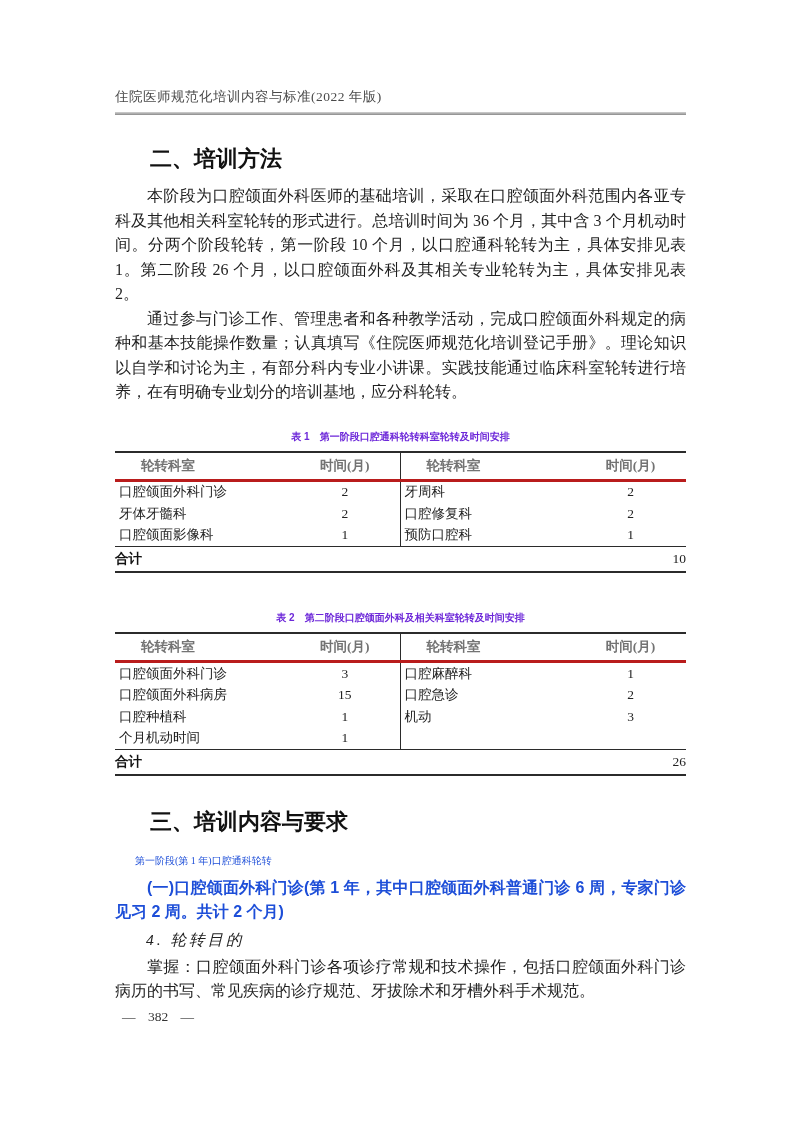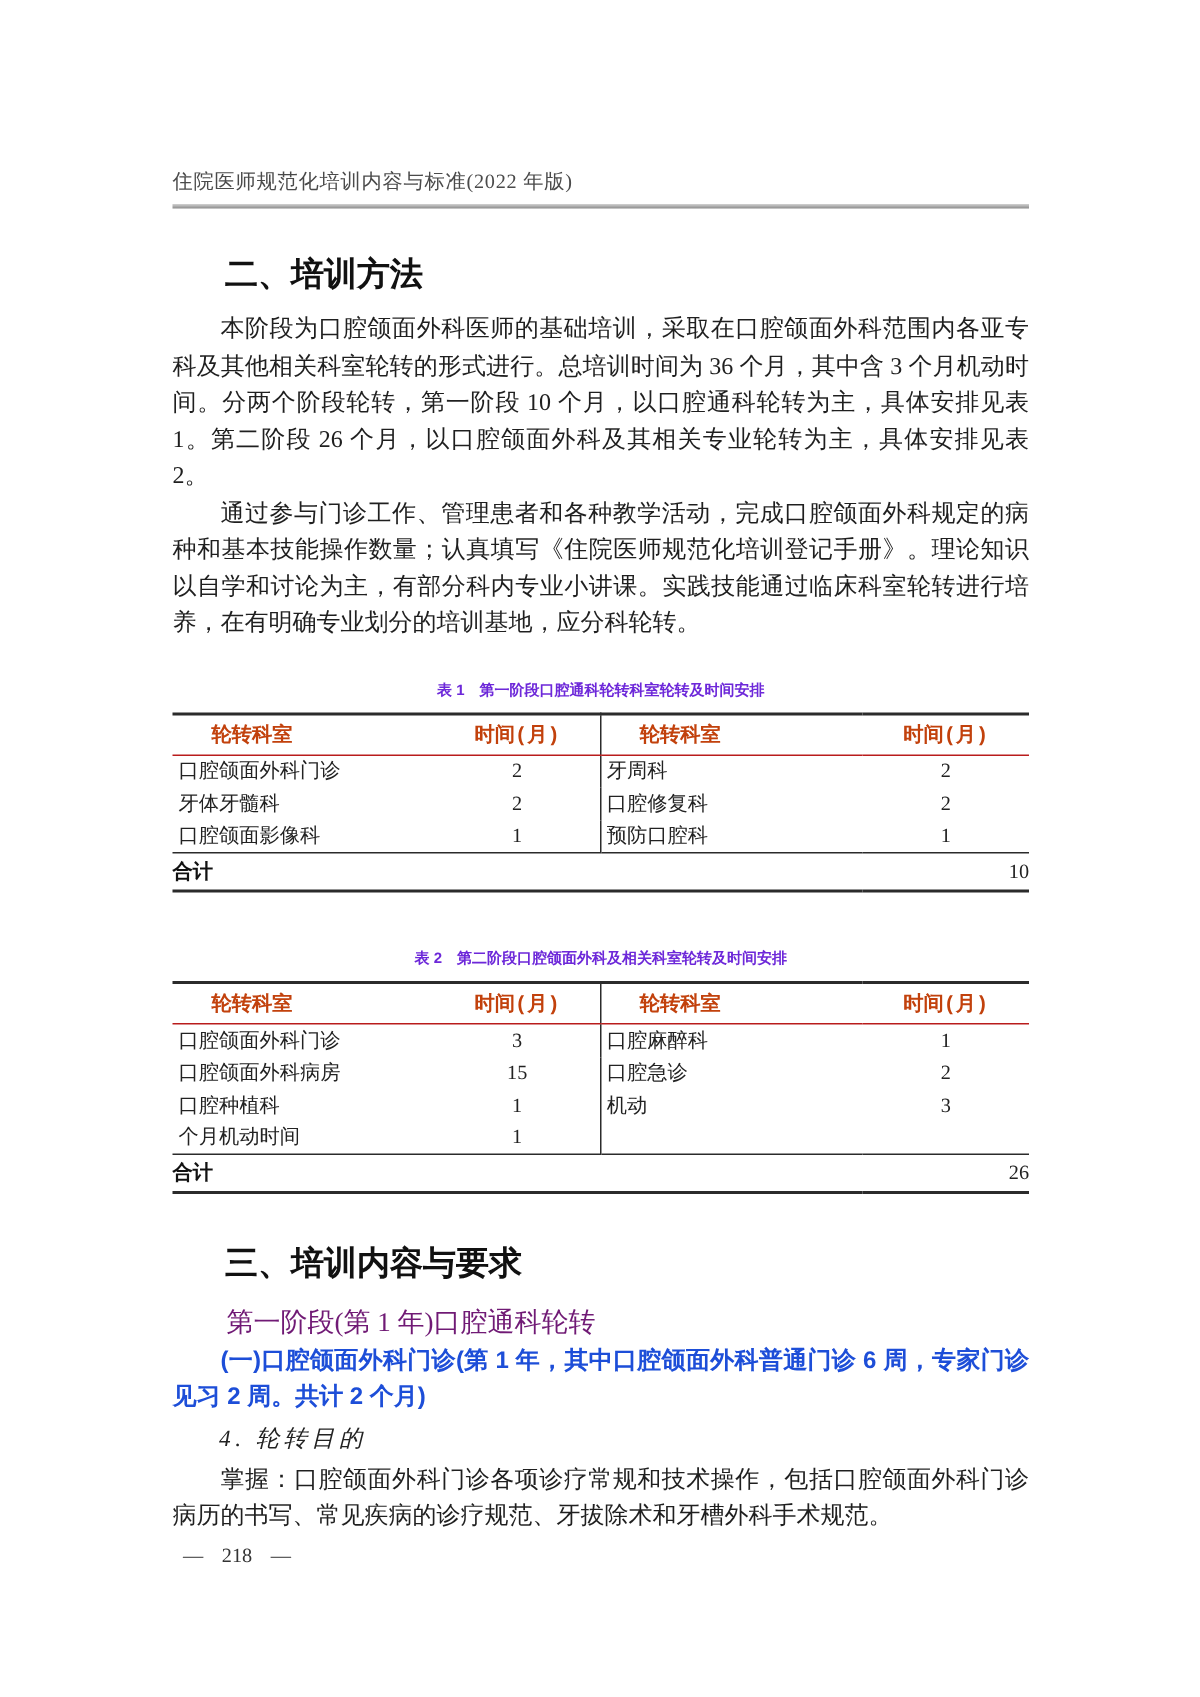--- a/index.html
+++ b/index.html
@@ -12,21 +12,21 @@
     width: 800px;
     height: 1131px;
     background: #ffffff;
     overflow: hidden;
     font-family: "Liberation Serif", "DejaVu Serif", serif;
     color: #1f1f1f;
   }
   .content {
     width: 571px;
     margin-left: 115px;
-    padding-top: 112px;
+    padding-top: 88px;
   }
   .running-header {
     font-size: 13.5px;
     line-height: 17px;
     color: #4a4a4a;
     letter-spacing: 0.5px;
   }
   .header-rule {
     margin-top: 7px;
     height: 3px;
@@ -64,27 +64,27 @@
     margin-top: 5px;
     width: 571px;
     table-layout: fixed;
     border-collapse: collapse;
     border-top: 2px solid #2b2b2b;
     border-bottom: 2px solid #2b2b2b;
     font-size: 13.5px;
     color: #222222;
   }
   table.rot-table th {
-    font-family: Liberation Mono, monospace;
+    font-family: Liberation Serif, serif;
     font-weight: bold;
     font-size: 13.5px;
     height: 26px;
-    border-bottom: 1px solid #b91c1c;
+    border-bottom: 3px solid #b91c1c;
     padding: 0;
-    color: #c2410c;
+    color: #737373;
   }
   table.rot-table th.name { text-align: left; padding-left: 26px; }
   table.rot-table th.time { text-align: center; }
   table.rot-table td {
     height: 21.5px;
     padding: 0;
     font-weight: normal;
   }
   table.rot-table td.name { text-align: left; padding-left: 4px; }
   table.rot-table td.time { text-align: center; }
@@ -94,24 +94,24 @@
     height: 24px;
   }
   table.rot-table td.total-label {
     font-family: "Liberation Sans", "DejaVu Sans", sans-serif;
     font-weight: bold;
     color: #111111;
   }
   table.rot-table td.total-value { text-align: right; }
   .stage-line {
     margin: 16px 0 0 0;
-    font-size: 18px;
+    font-size: 10px;
     line-height: 24.5px;
     text-indent: 2em;
-    color: #701a75;
+    color: #1d4ed8;
   }
   .subheading {
     margin: 2px 0 0 0;
     font-family: Liberation Sans, sans-serif;
     font-weight: bold;
     font-size: 16px;
     line-height: 24.5px;
     text-align: justify;
     text-indent: 2em;
     color: #1d4ed8;
@@ -239,16 +239,16 @@
       </tbody>
     </table>
 
     <h2 class="sec-title sec3">三、培训内容与要求</h2>
 
     <p class="stage-line">第一阶段(第 1 年)口腔通科轮转</p>
     <p class="subheading">(一)口腔颌面外科门诊(第 1 年，其中口腔颌面外科普通门诊 6 周，专家门诊见习 2 周。共计 2 个月)</p>
     <p class="item-title">4. 轮转目的</p>
     <p class="body-para tight">掌握：口腔颌面外科门诊各项诊疗常规和技术操作，包括口腔颌面外科门诊病历的书写、常见疾病的诊疗规范、牙拔除术和牙槽外科手术规范。</p>
 
-    <div class="page-number">— 218 —</div>
+    <div class="page-number">— 382 —</div>
 
   </div>
 </div>
 
 </body></html>

